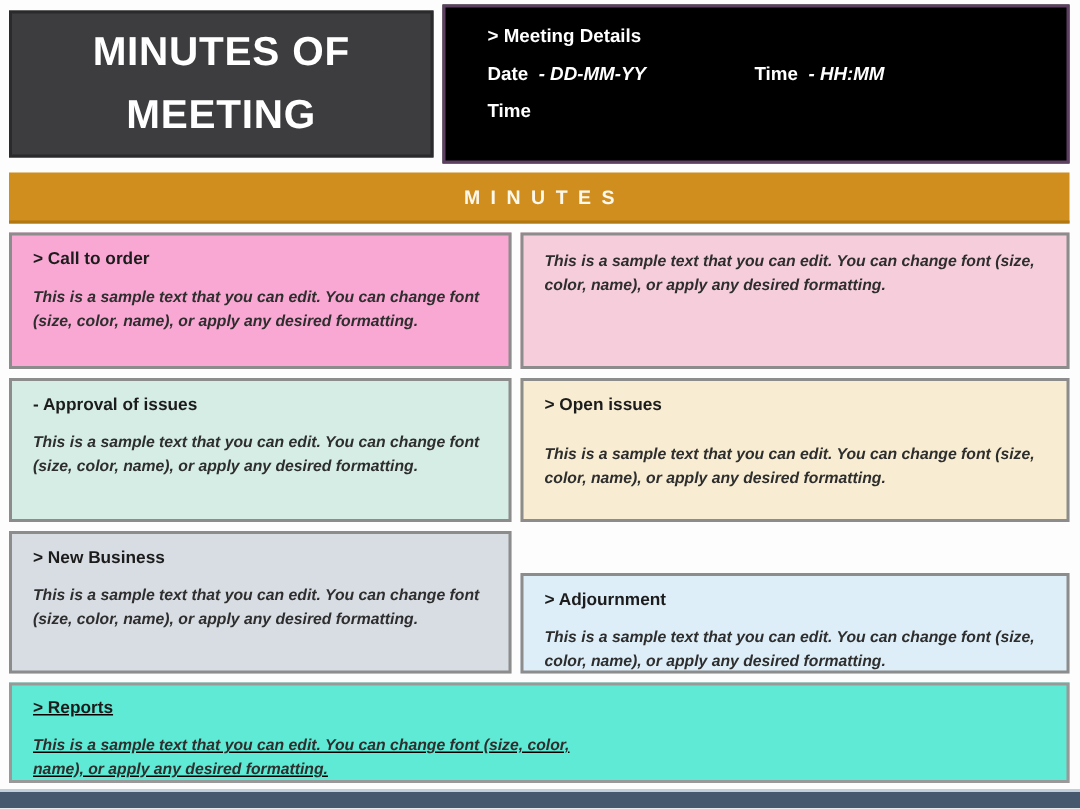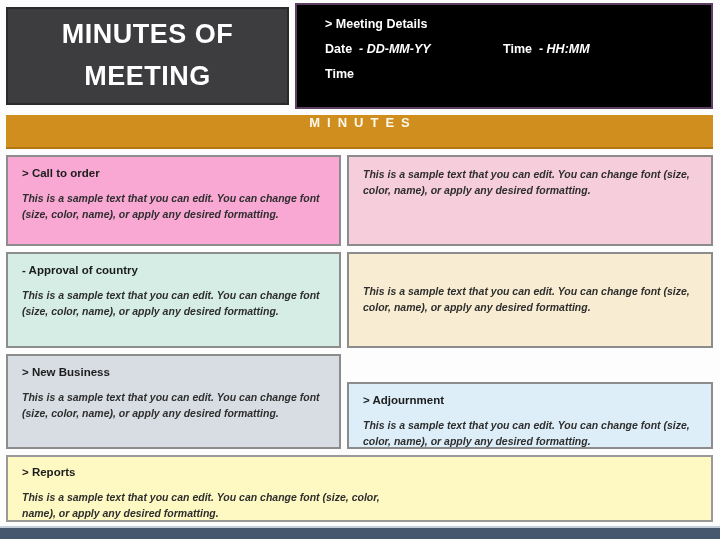--- a/index.html
+++ b/index.html
@@ -59,20 +59,21 @@
   .minutes-bar {
     margin-top: 6px;
     height: 34px;
     background: #cf8e1d;
     border-bottom: 2px solid #b07713;
     color: #fdf8ec;
     font-weight: 700;
     font-size: 13px;
     letter-spacing: 7px;
     display: flex;
+    align-items: center;
     justify-content: center;
     text-indent: 7px;
   }
   
   .grid {
     margin-top: 6px;
     display: grid;
     grid-template-columns: 335px 1fr;
     grid-template-rows: 91px 96px 95px;
     gap: 6px;
@@ -148,36 +149,37 @@
 
   <div class="grid">
     <div class="cell" style="background-color: #f9a8d4;">
       <div class="cell-heading">&gt; Call to order</div>
       <div class="cell-body">This is a sample text that you can edit. You can change font (size, color, name), or apply any desired formatting.</div>
     </div>
     <div class="cell" style="background-color: rgb(246, 206, 219);">
       <div class="cell-body">This is a sample text that you can edit. You can change font (size, color, name), or apply any desired formatting.</div>
     </div>
     <div class="cell" style="background-color: rgb(213, 237, 229);">
-      <div class="cell-heading">- Approval of country</div>
+      <div class="cell-heading">- Approval of issues</div>
       <div class="cell-body">This is a sample text that you can edit. You can change font (size, color, name), or apply any desired formatting.</div>
     </div>
     <div class="cell" style="background-color: rgb(248, 237, 210);">
+      <div class="cell-heading">&gt; Open issues</div>
       <div class="cell-body">This is a sample text that you can edit. You can change font (size, color, name), or apply any desired formatting.</div>
     </div>
     <div class="cell" style="background-color: rgb(216, 221, 227);">
       <div class="cell-heading">&gt; New Business</div>
       <div class="cell-body">This is a sample text that you can edit. You can change font (size, color, name), or apply any desired formatting.</div>
     </div>
     <div class="cell" style="background-color: rgb(221, 238, 248); margin-top: 28px;">
       <div class="cell-heading">&gt; Adjournment</div>
       <div class="cell-body">This is a sample text that you can edit. You can change font (size, color, name), or apply any desired formatting.</div>
     </div>
   </div>
 
-  <div class="reports" style="background-color: #fef9c3;">
+  <div class="reports" style="background-color: #5eead4; text-decoration: underline;">
     <div class="cell-heading">&gt; Reports</div>
     <div class="cell-body">This is a sample text that you can edit. You can change font (size, color, name), or apply any desired formatting.</div>
   </div>
 
   <div class="footer-bar"></div>
 
 </div>
 
 </body></html>

